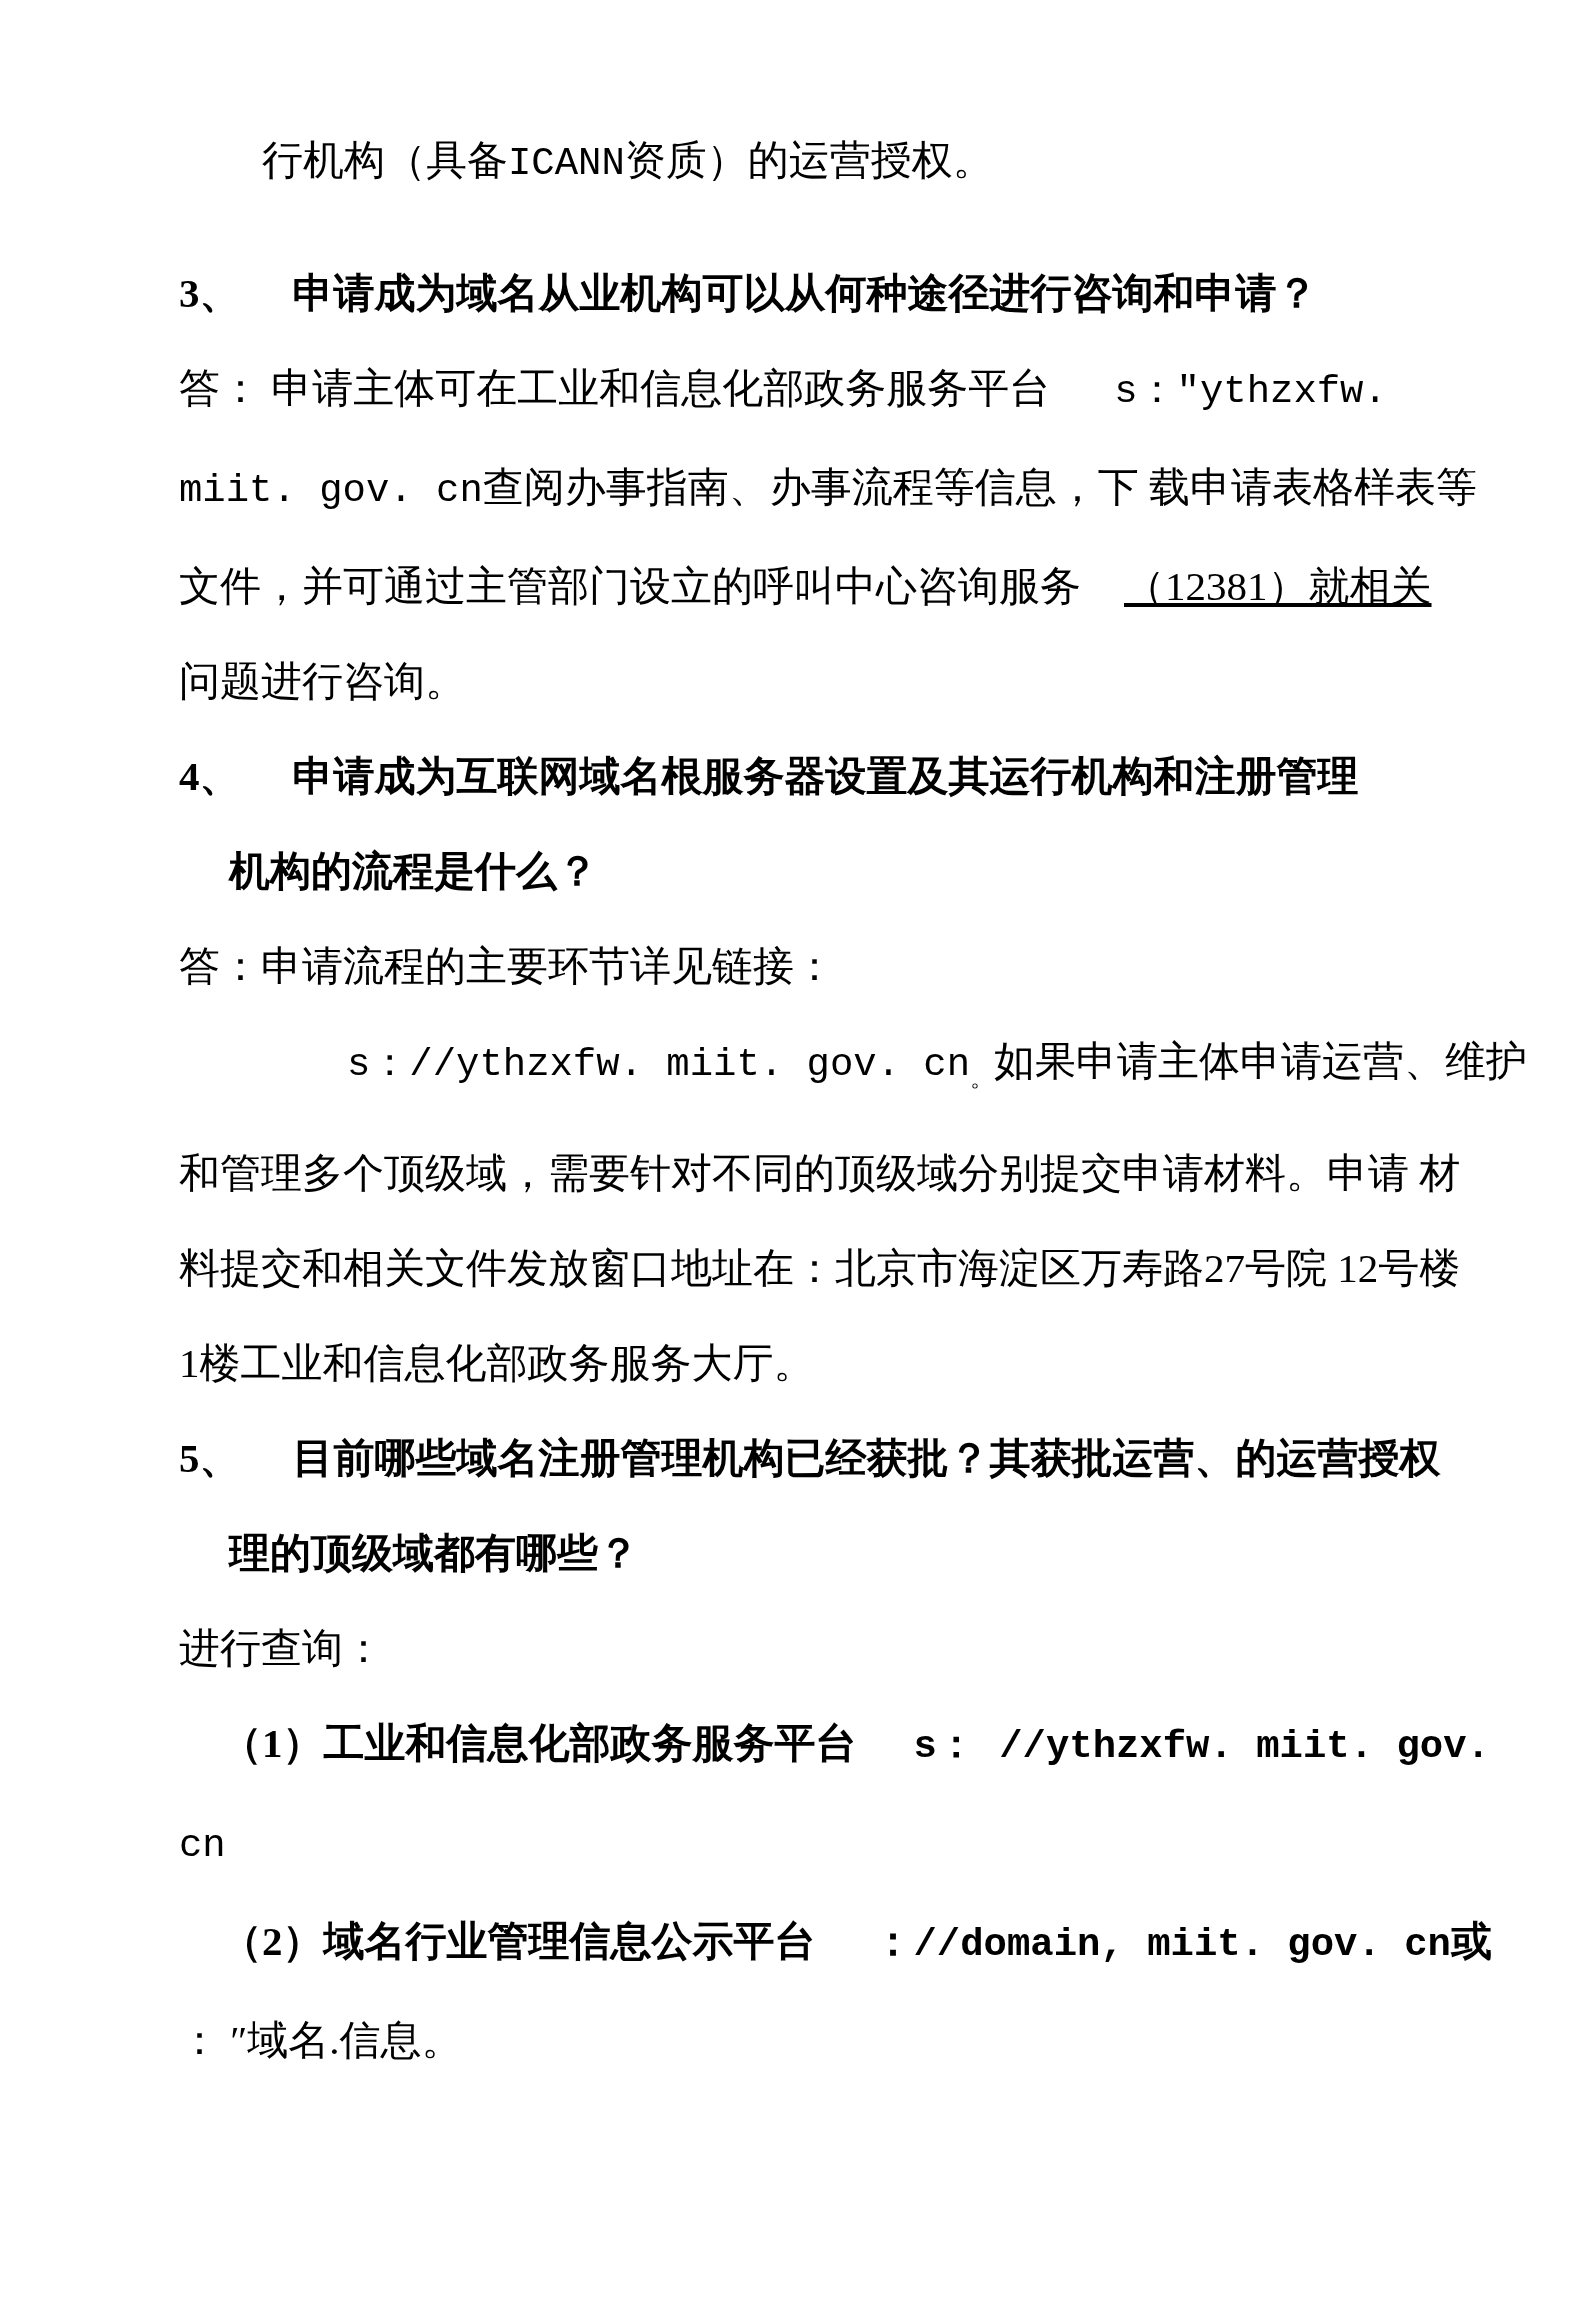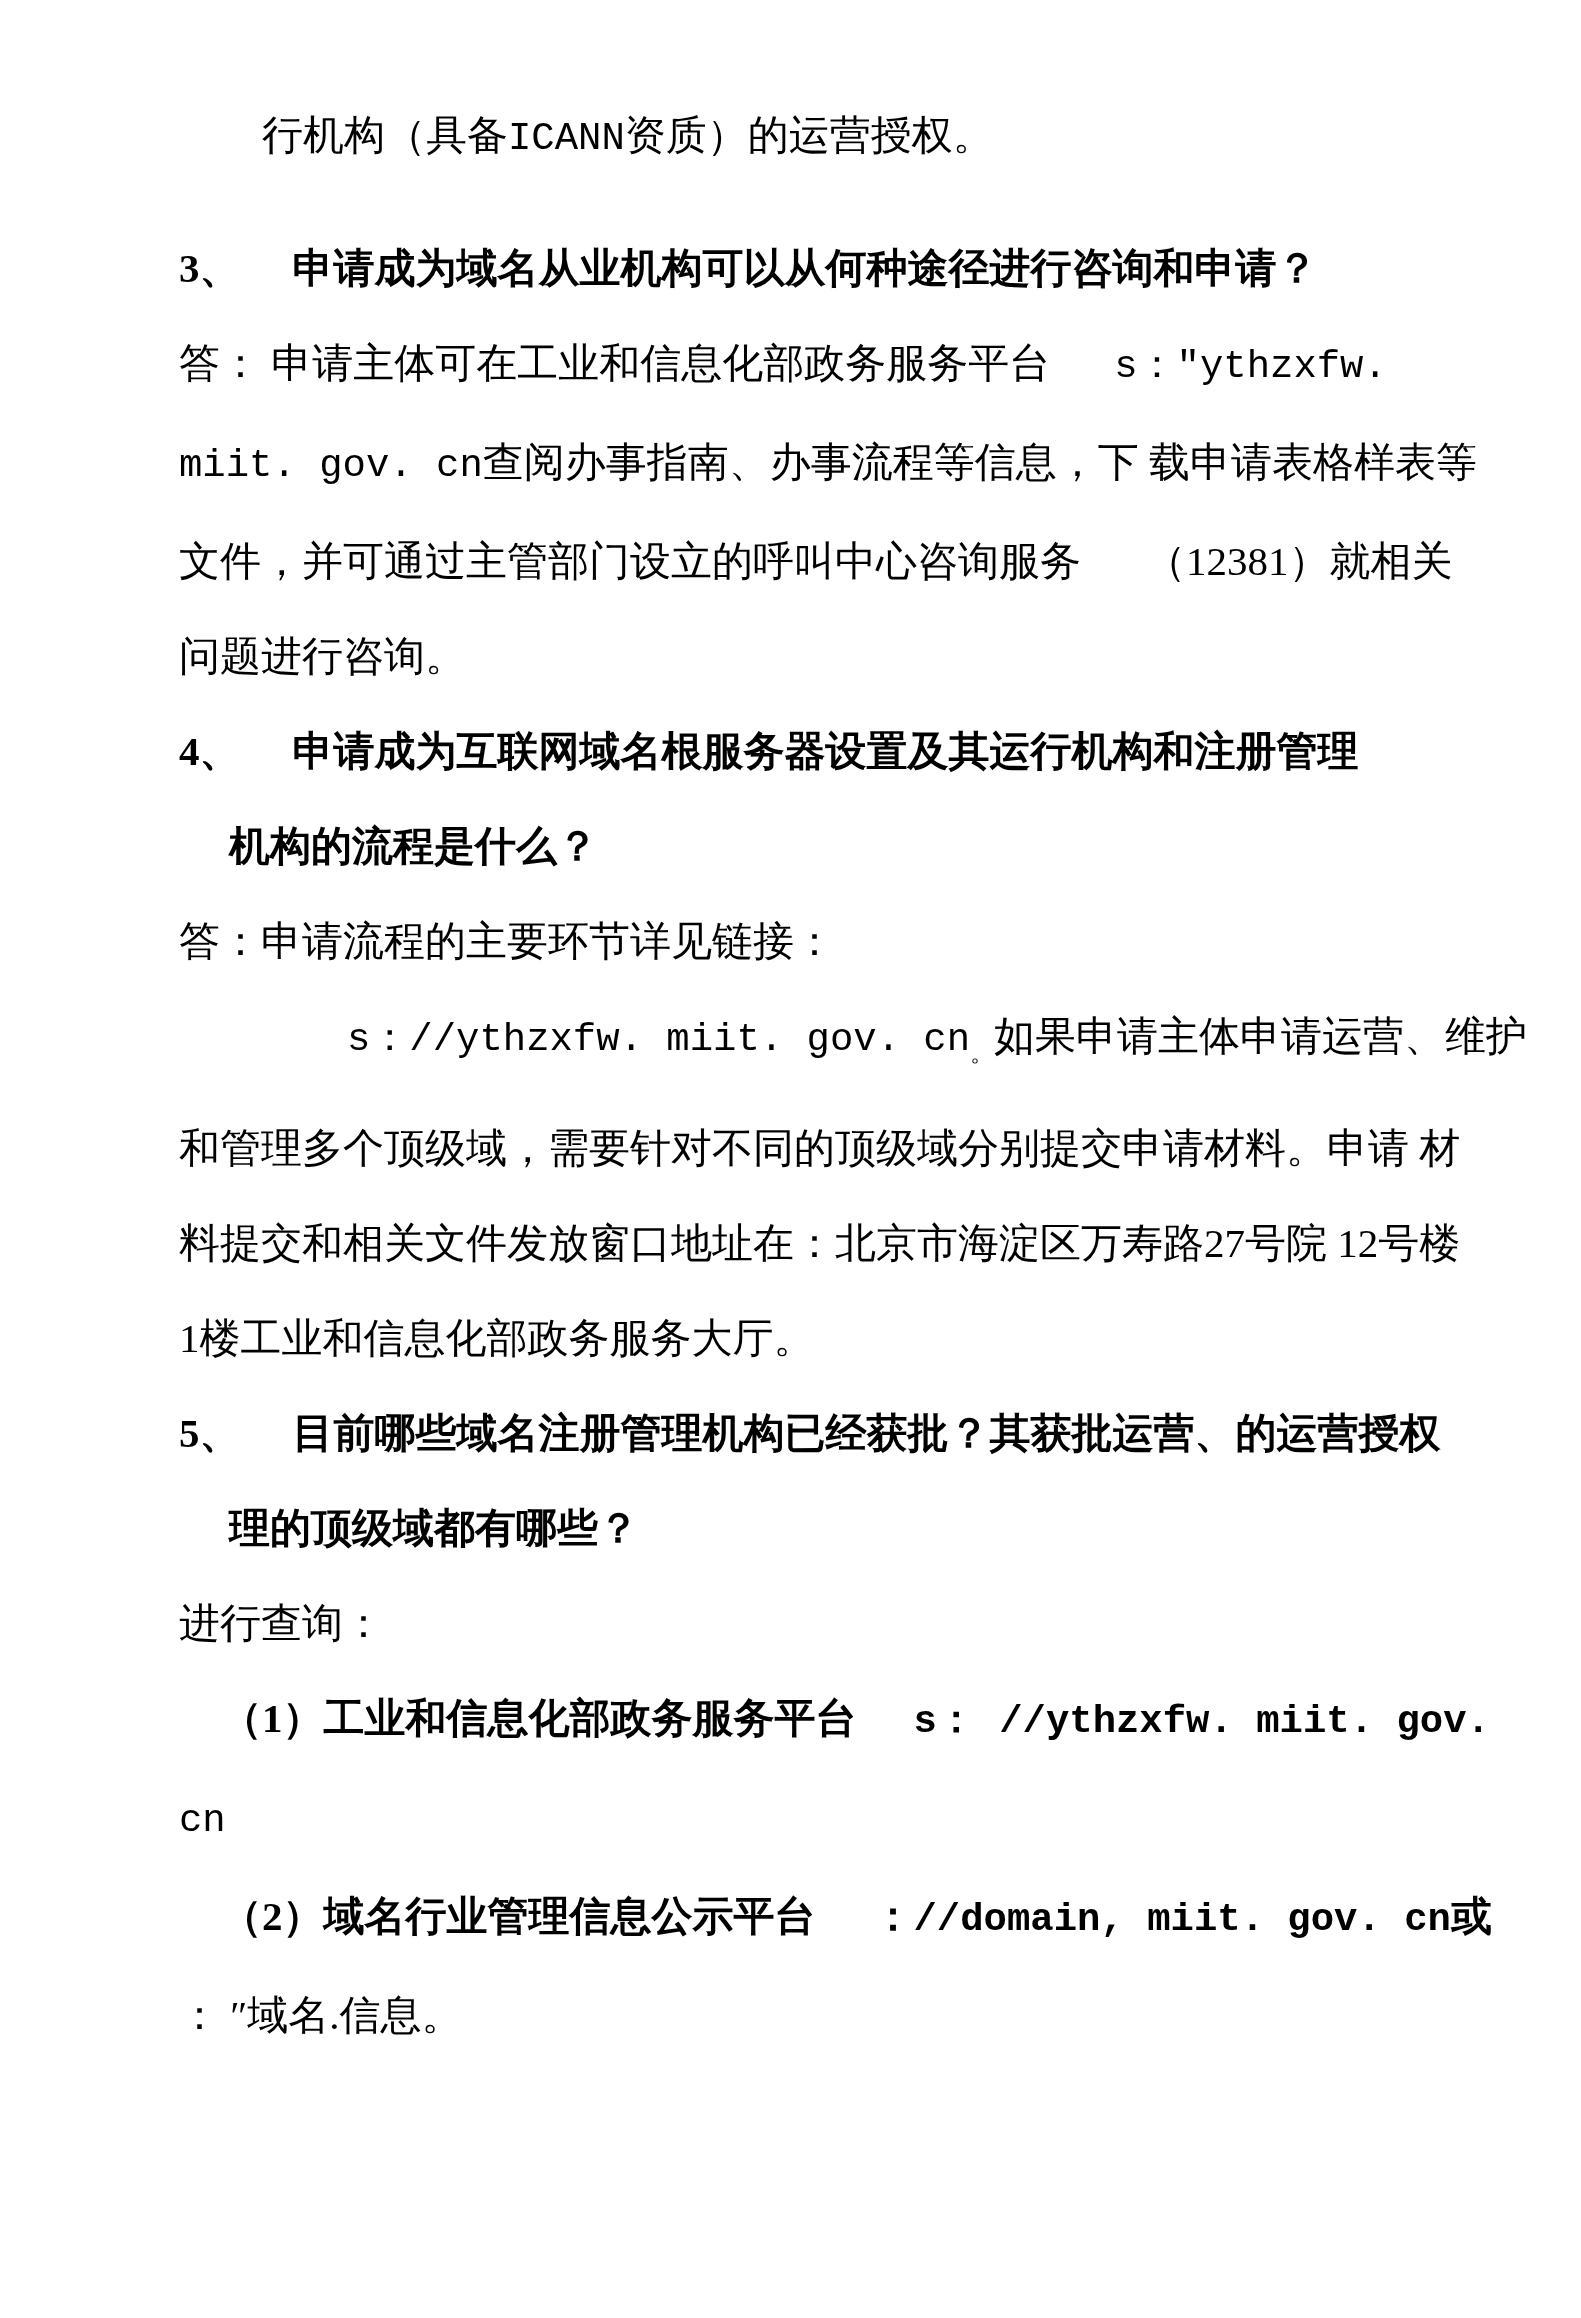--- a/index.html
+++ b/index.html
@@ -7,39 +7,39 @@
     width: 1582px;
     height: 2319px;
     background: #ffffff;
     color: #000000;
     font-family: "Liberation Serif", "DejaVu Serif", serif;
   }
   .page {
     box-sizing: border-box;
     width: 1550px;
     height: 2319px;
-    padding: 88px 158px 0 179px;
+    padding: 113px 158px 0 179px;
     overflow: hidden;
   }
   .line {
     font-size: 41px;
     line-height: 95px;
     white-space: nowrap;
     font-weight: 400;
   }
   .q { font-weight: 700; }
   .qnum { margin-right: 52px; }
   .mt-q3 { margin-top: 34px; }
   .ind-first { padding-left: 83px; }   
   .ind-cont  { padding-left: 50px; }    
   .ind-deep  { padding-left: 168px; }   
   .ind-paren { padding-left: 42px; font-weight: bold; }    
   .g90 { margin-left: 64px; text-align: center; }
   .g80 { margin-left: 57px; }
-  .g60 { margin-left: 64px; }
+  .g60 { margin-left: 43px; text-decoration: underline; }
   .lat { font-family: "Liberation Mono", "DejaVu Sans Mono", monospace; font-size: 0.95em; }
   .low { font-size: 0.58em; vertical-align: -0.45em; }
 </style>
 </head>
 <body>
 
 <div class="page">
 
   <div class="line ind-first"><span>行机构（具备</span><span class="lat">ICANN</span><span>资质）的运营授权。</span></div>
 

